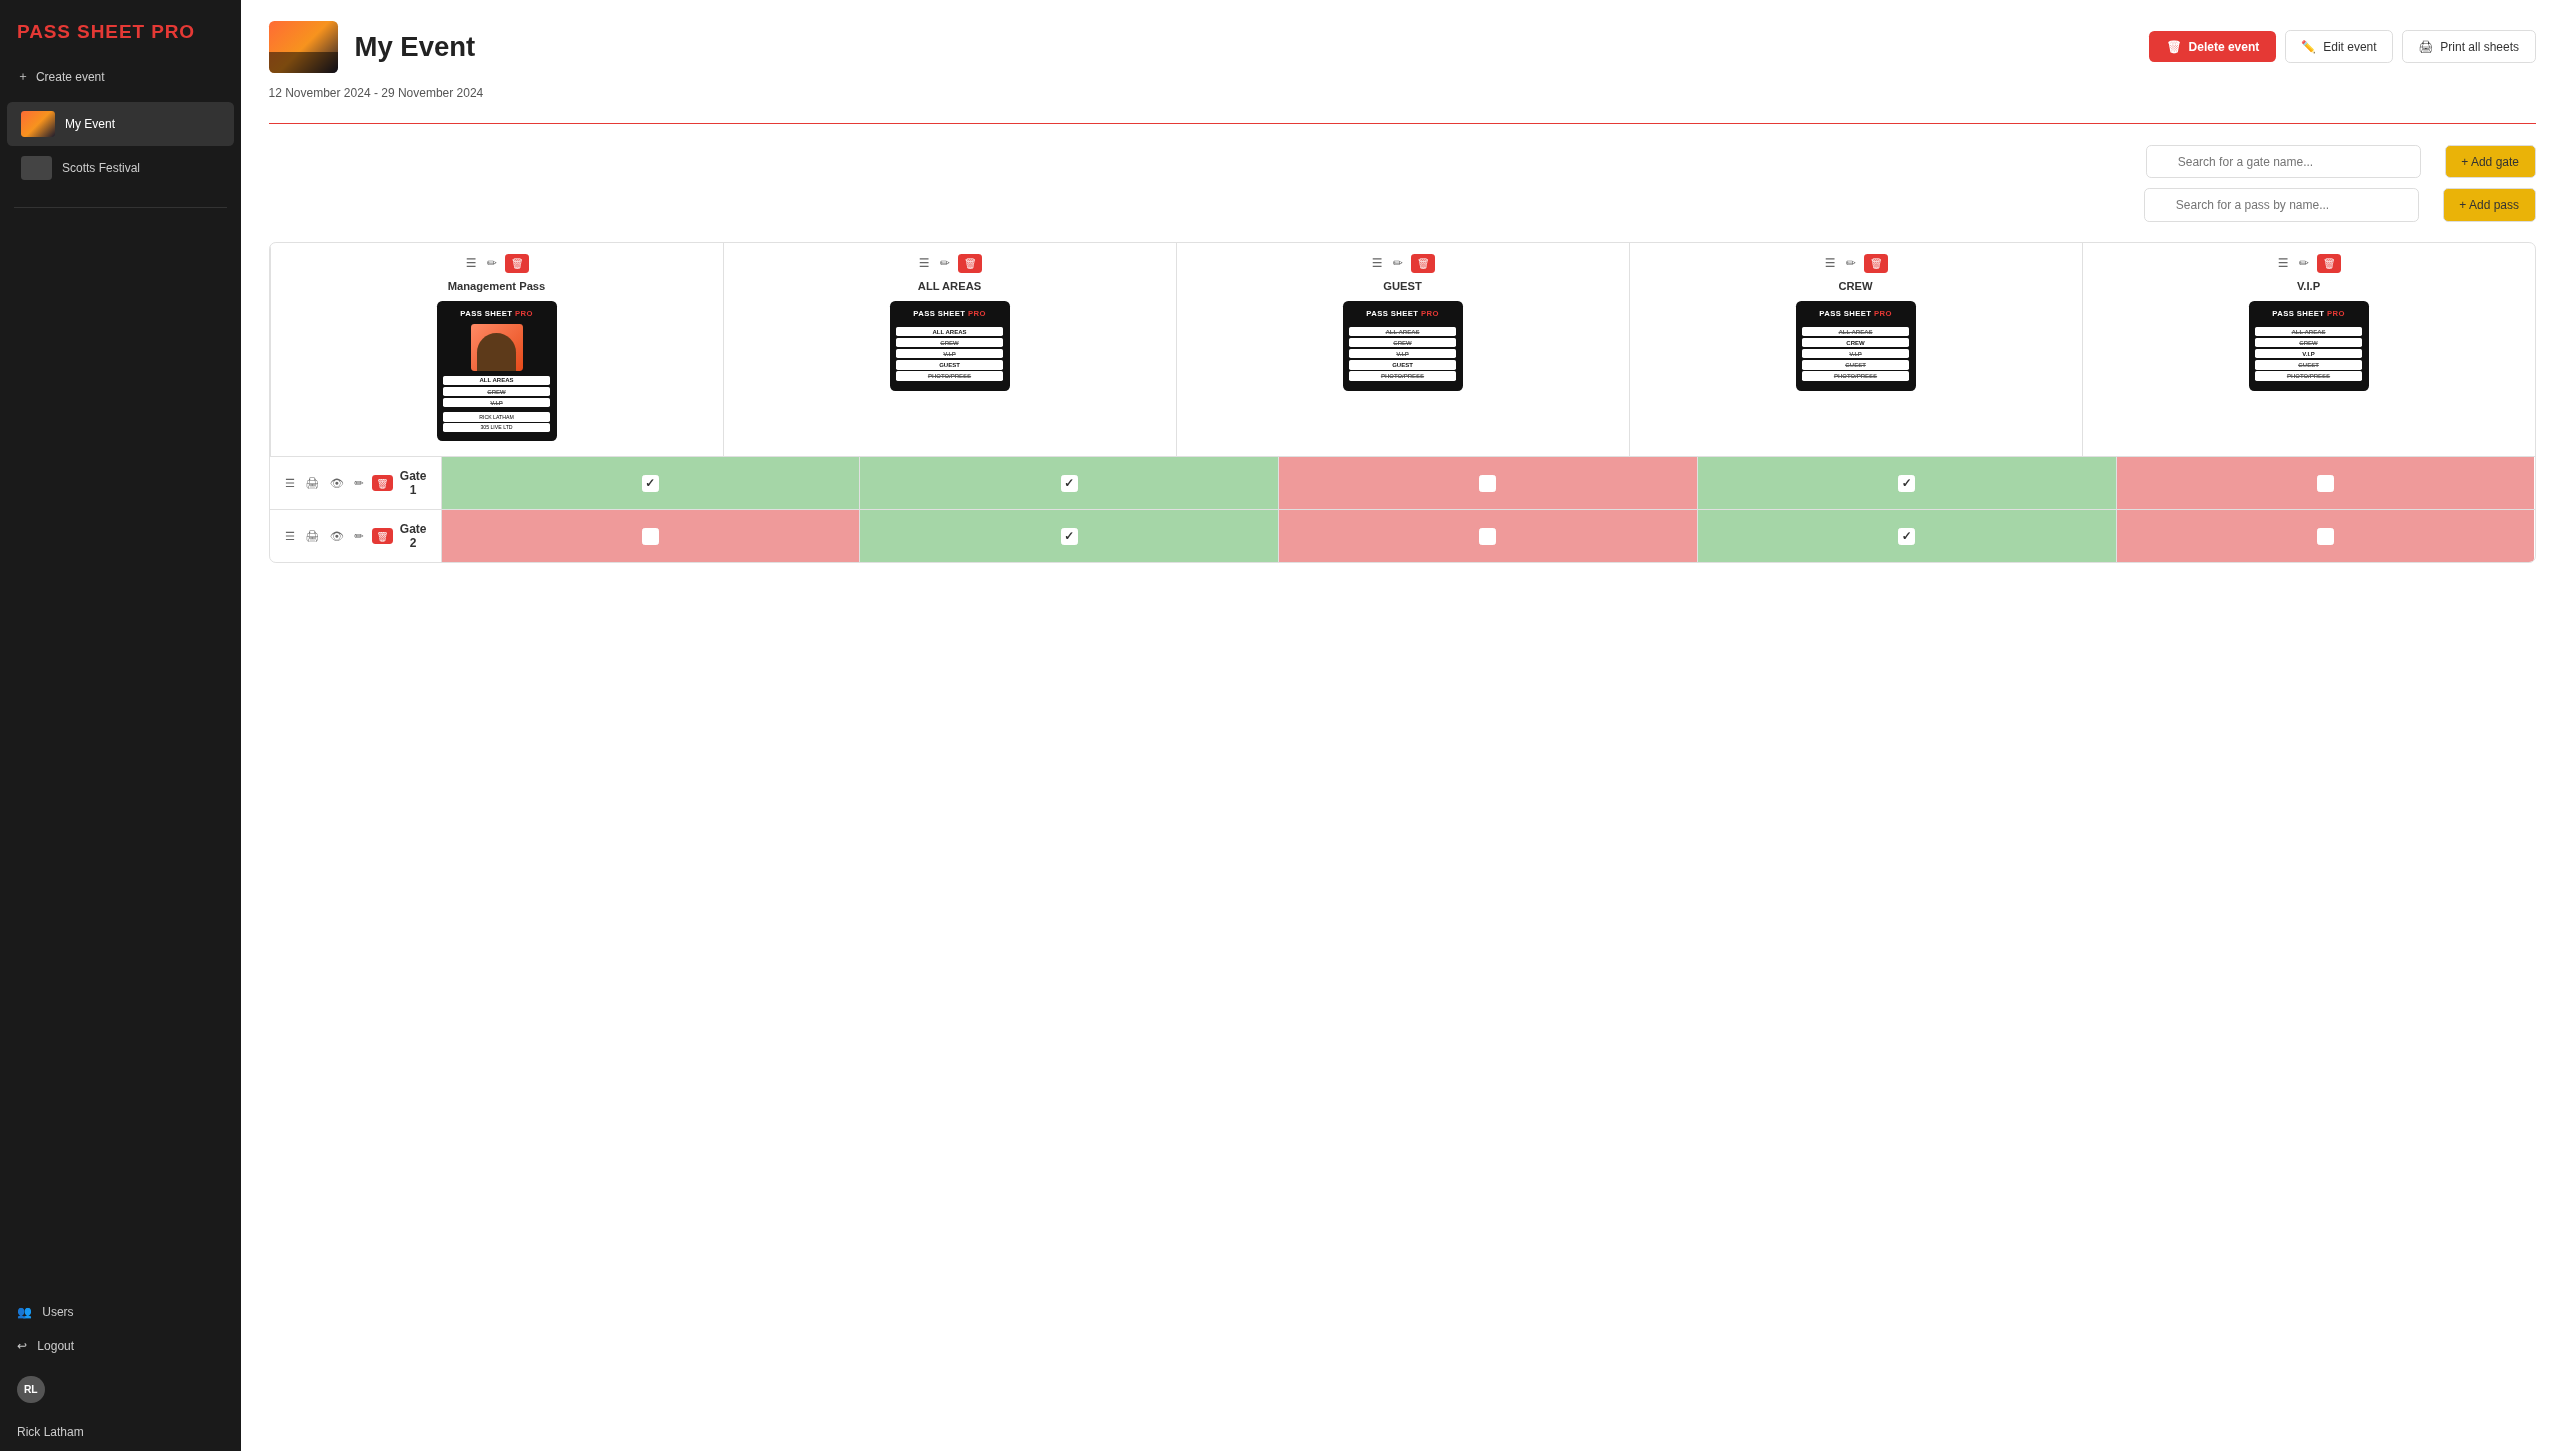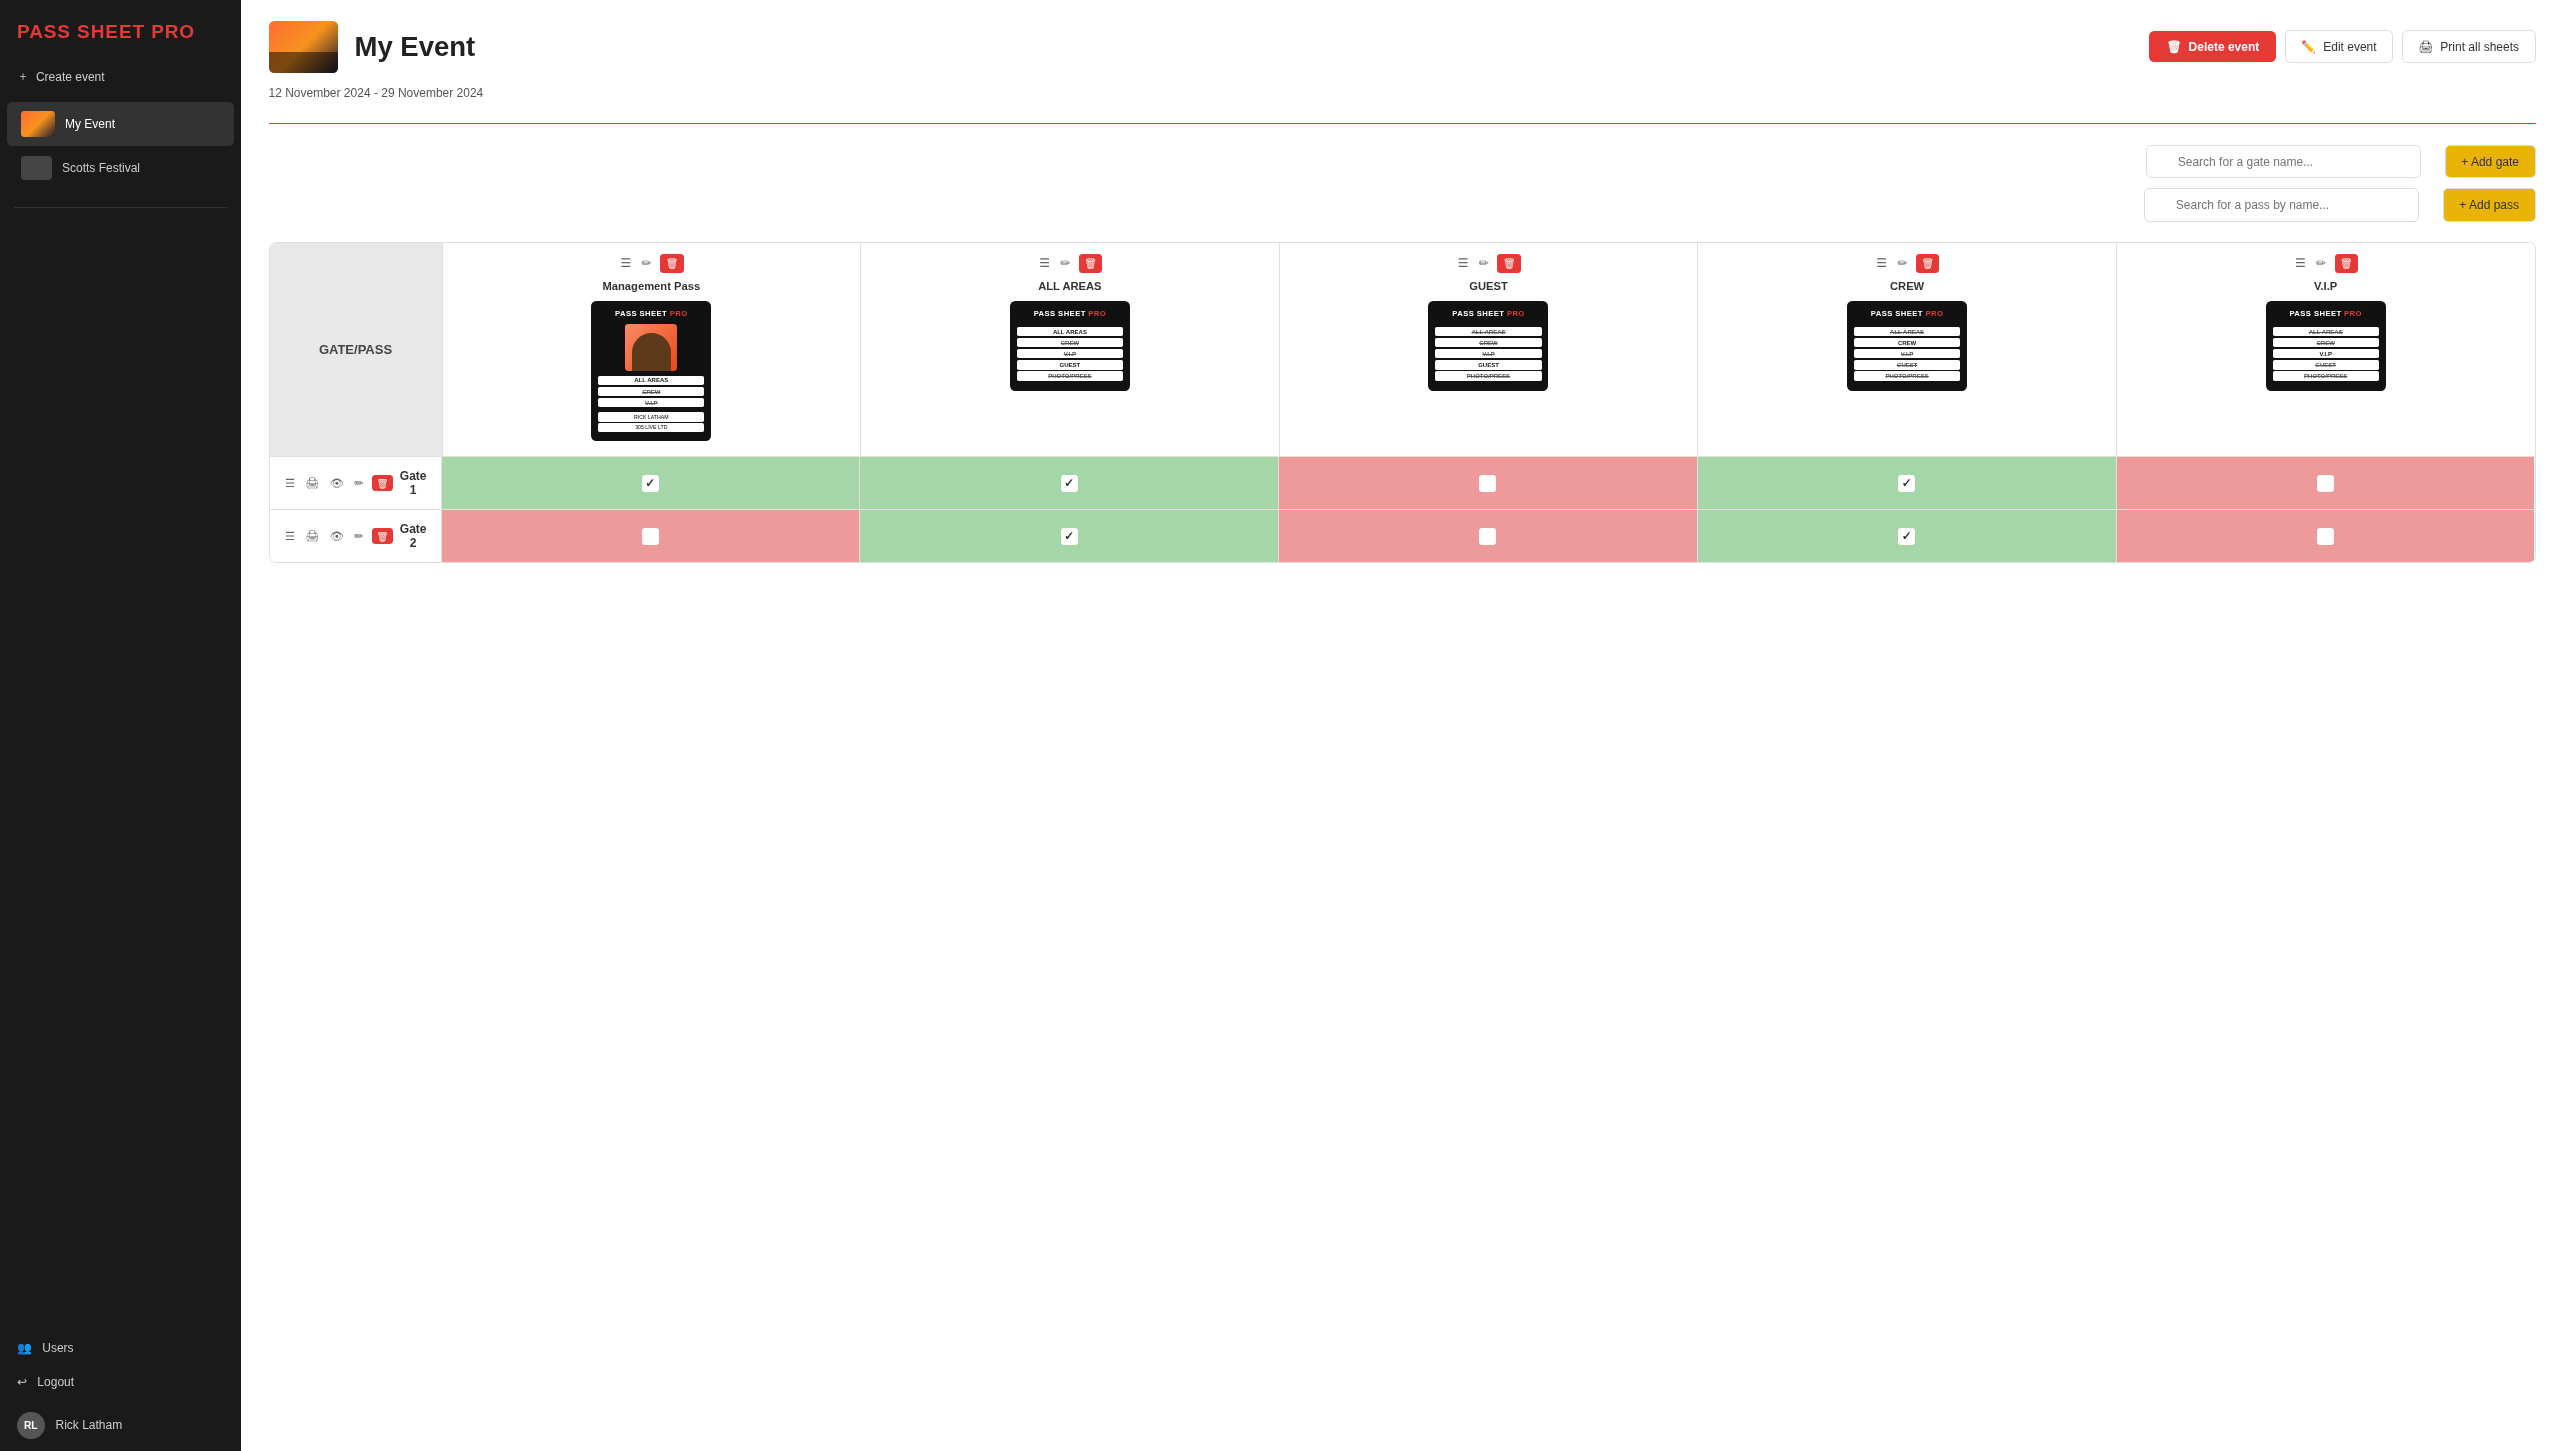--- a/index.html
+++ b/index.html
@@ -67,25 +67,26 @@
       display: flex;
       align-items: center;
       gap: 10.3px;
       padding: 10.3px 17px;
       cursor: pointer;
       font-size: 12px;
       color: #ccc;
     }
     .sidebar-user {
       display: flex;
-      align-items: center;
-      gap: 11px;
+      align-items: flex-start;
+      gap: 22px;
       padding: 12px 17px;
       font-size: 12px;
       color: #ccc;
+      flex-direction: column;
     }
     .user-avatar {
       width: 27.5px;
       height: 27.5px;
       background: #555;
       border-radius: 50%;
       display: flex;
       align-items: center;
       justify-content: center;
       font-size: 10.3px;
@@ -512,23 +513,20 @@
         <input class="search-input" type="text" placeholder="Search for a pass by name..." style="">
       </div>
       <button class="btn-add">+ Add pass</button>
     </div>
   </div>
 
   <div class="grid-table">
 
     <div class="grid-row">
 
-      <div class="gate-pass-header">
-        <span>GATE/PASS</span>
-      </div>
 
       <div class="pass-col">
         <div class="pass-col-header">
           <div class="pass-col-actions">
             <button class="icon-btn">☰</button>
             <button class="icon-btn">✏</button>
             <button class="icon-btn-red">🗑</button>
           </div>
           <div class="pass-name">Management Pass</div>
           <div class="pass-card">

